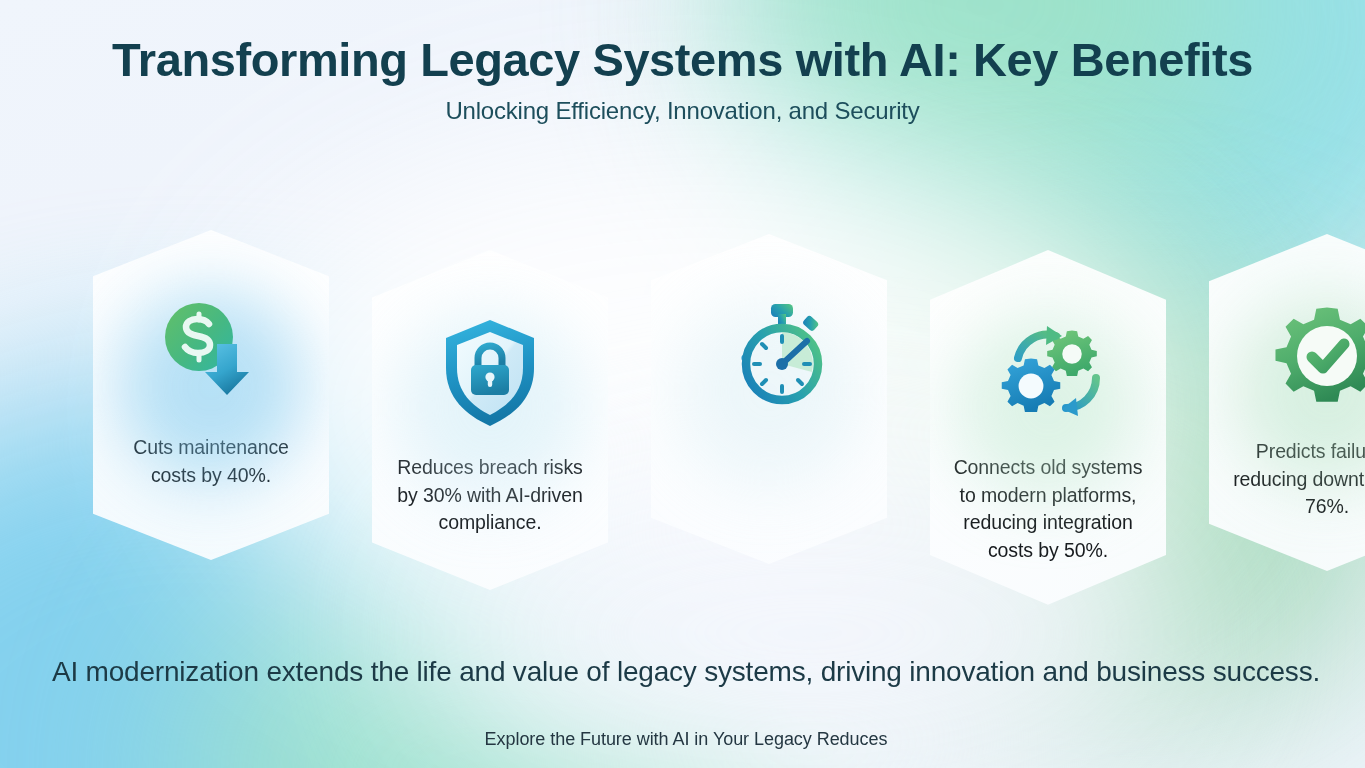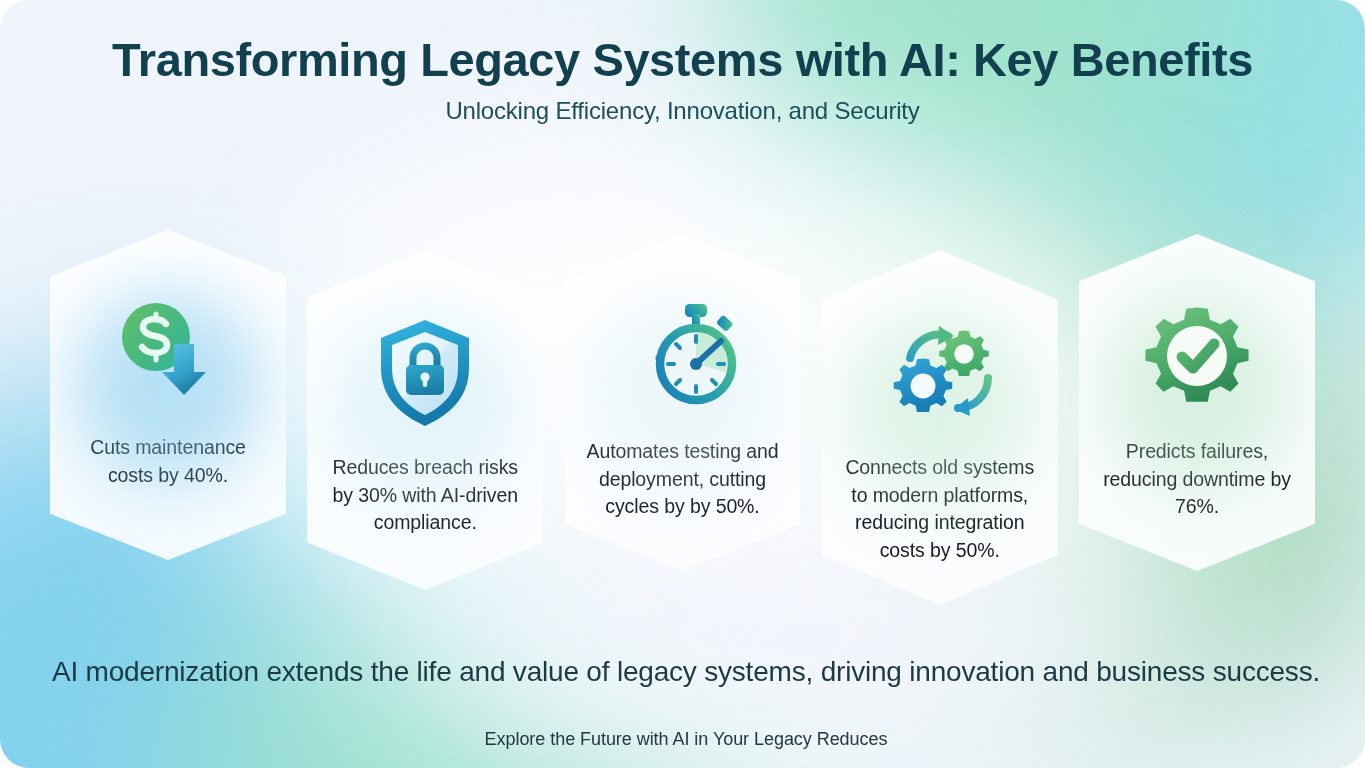--- a/index.html
+++ b/index.html
@@ -9,21 +9,20 @@
     overflow:hidden;
     font-family:"Liberation Sans", sans-serif;
   }
 
   
   #canvas {
     position:relative;
     width:1365px; height:768px;
     background:#eef3fb;
     overflow:hidden;
-    border-radius:29px;
   }
   .bg-layer { position:absolute; inset:0; pointer-events:none; }
 
   
   .bg-base {
     background:
       linear-gradient(160deg, #f0f5fc 0%, #eef3fb 35%, #eaf2fa 60%, #eef4fb 100%);
   }
   .blob { position:absolute; border-radius:50%; filter:blur(90px); }
   .blob-aqua-tr   { width:760px; height:620px; right:-180px; top:-280px;  background:#8fdfe6; opacity:.92; }
@@ -45,21 +44,21 @@
     margin-top:10px;
     font-size:24px; font-weight:400; letter-spacing:-.2px;
     color:#1d4e5c; line-height:1.2;
   }
 
   
   .cards {
     position:absolute; left:50px; right:50px; top:196px;
     display:flex; justify-content:space-between; align-items:flex-start;
   }
-  .card-slot { width:236px; display:flex; justify-content:center; }
+  .card-slot { width:236px; display:flex; justify-content:center;margin-left:43px; }
 
   .card {
     position:relative;
     width:236px;
     min-height:330px;
     padding:62px 16px 50px;
     display:flex; flex-direction:column; align-items:center;
     background:linear-gradient(180deg, rgba(255,255,255,.93) 0%, rgba(253,254,255,.97) 45%, rgba(251,253,255,.92) 100%);
     -webkit-clip-path: polygon(50% 0%, 100% 14%, 100% 86%, 50% 100%, 0% 86%, 0% 14%);
     clip-path: polygon(50% 0%, 100% 14%, 100% 86%, 50% 100%, 0% 86%, 0% 14%);
@@ -226,21 +225,20 @@
               <line x1="45" y1="68" x2="51" y2="68"></line>
               <line x1="95" y1="68" x2="101" y2="68"></line>
               <line x1="53" y1="48" x2="57" y2="52"></line>
               <line x1="89" y1="84" x2="93" y2="88"></line>
               <line x1="53" y1="88" x2="57" y2="84"></line>
             </g>
             <line x1="73" y1="68" x2="98" y2="45" stroke="#1c6fa8" stroke-width="6" stroke-linecap="round"></line>
             <circle cx="73" cy="68" r="6" fill="#1c6fa8"></circle>
           </svg>
         </div>
-        <div class="card-text">Automates testing and deployment, cutting cycles by by 50%.</div>
       </div>
     </div>
 
     <div class="card-slot c3">
       <div class="card">
         <div class="card-glow"></div>
         <div class="icon-box">
           <svg viewBox="0 0 120 120" xmlns="http://www.w3.org/2000/svg">
             <defs>
               <linearGradient id="g-gblue" x1="0" y1="0" x2="0.4" y2="1">

